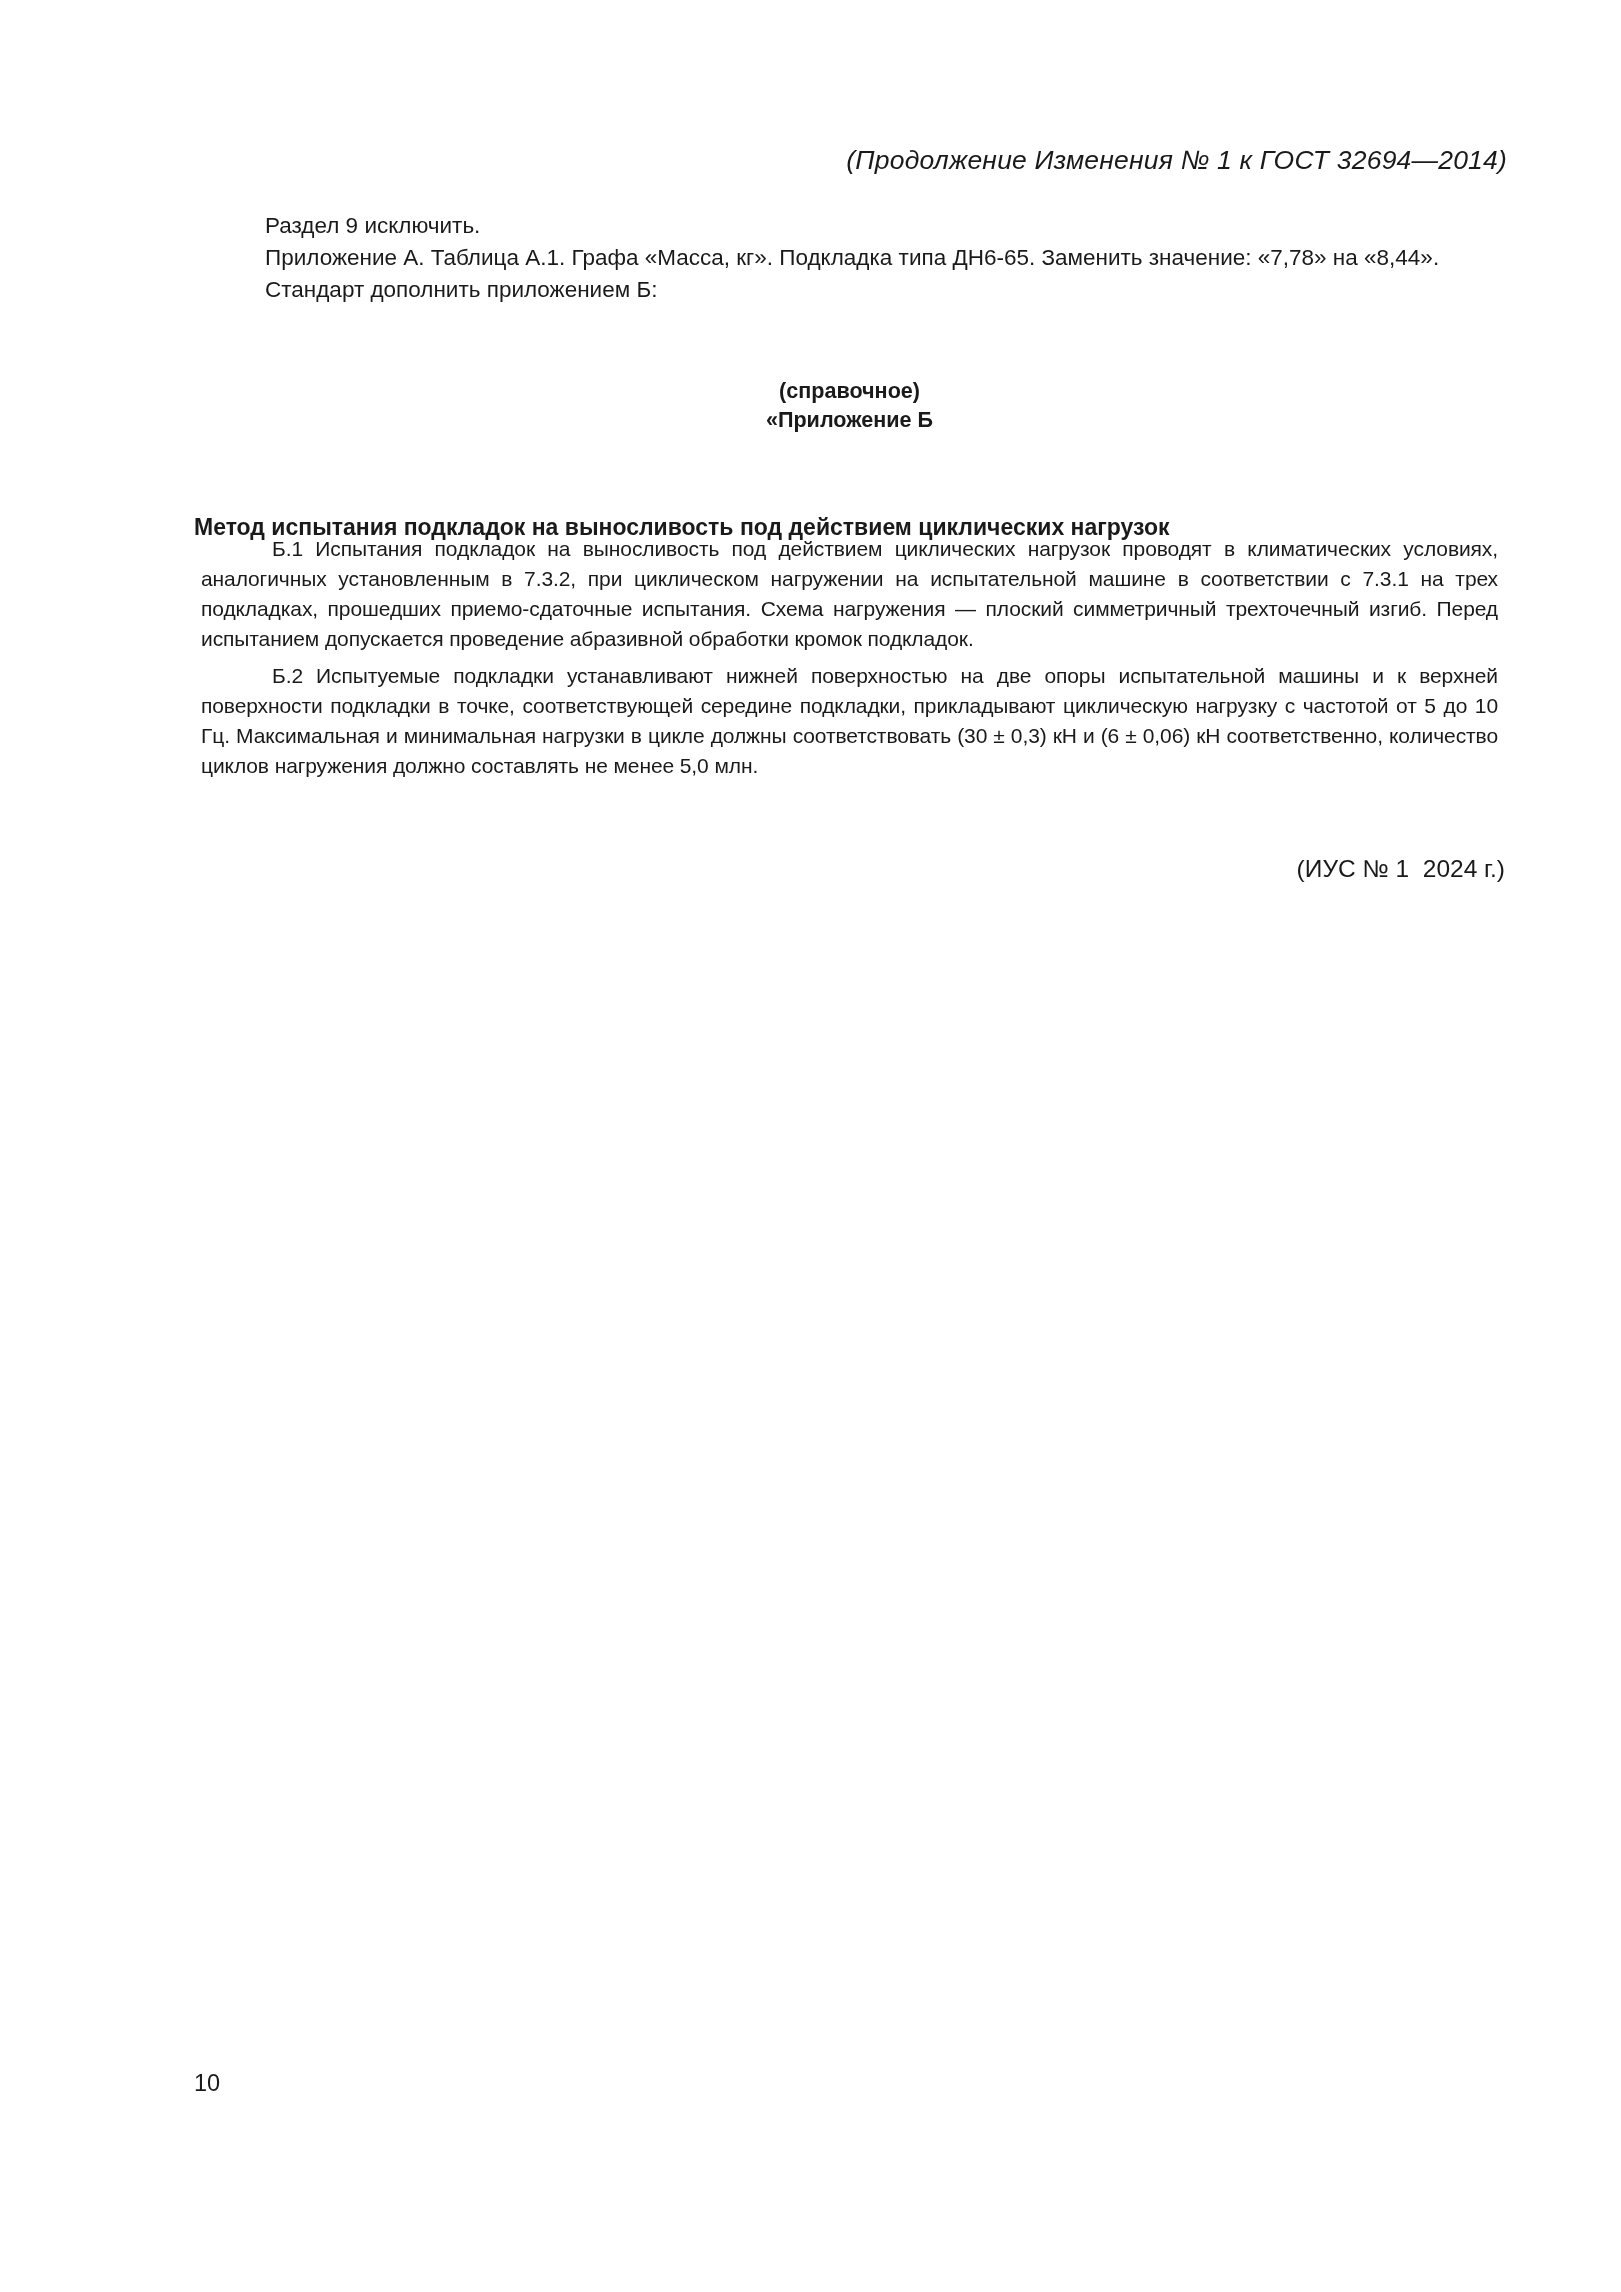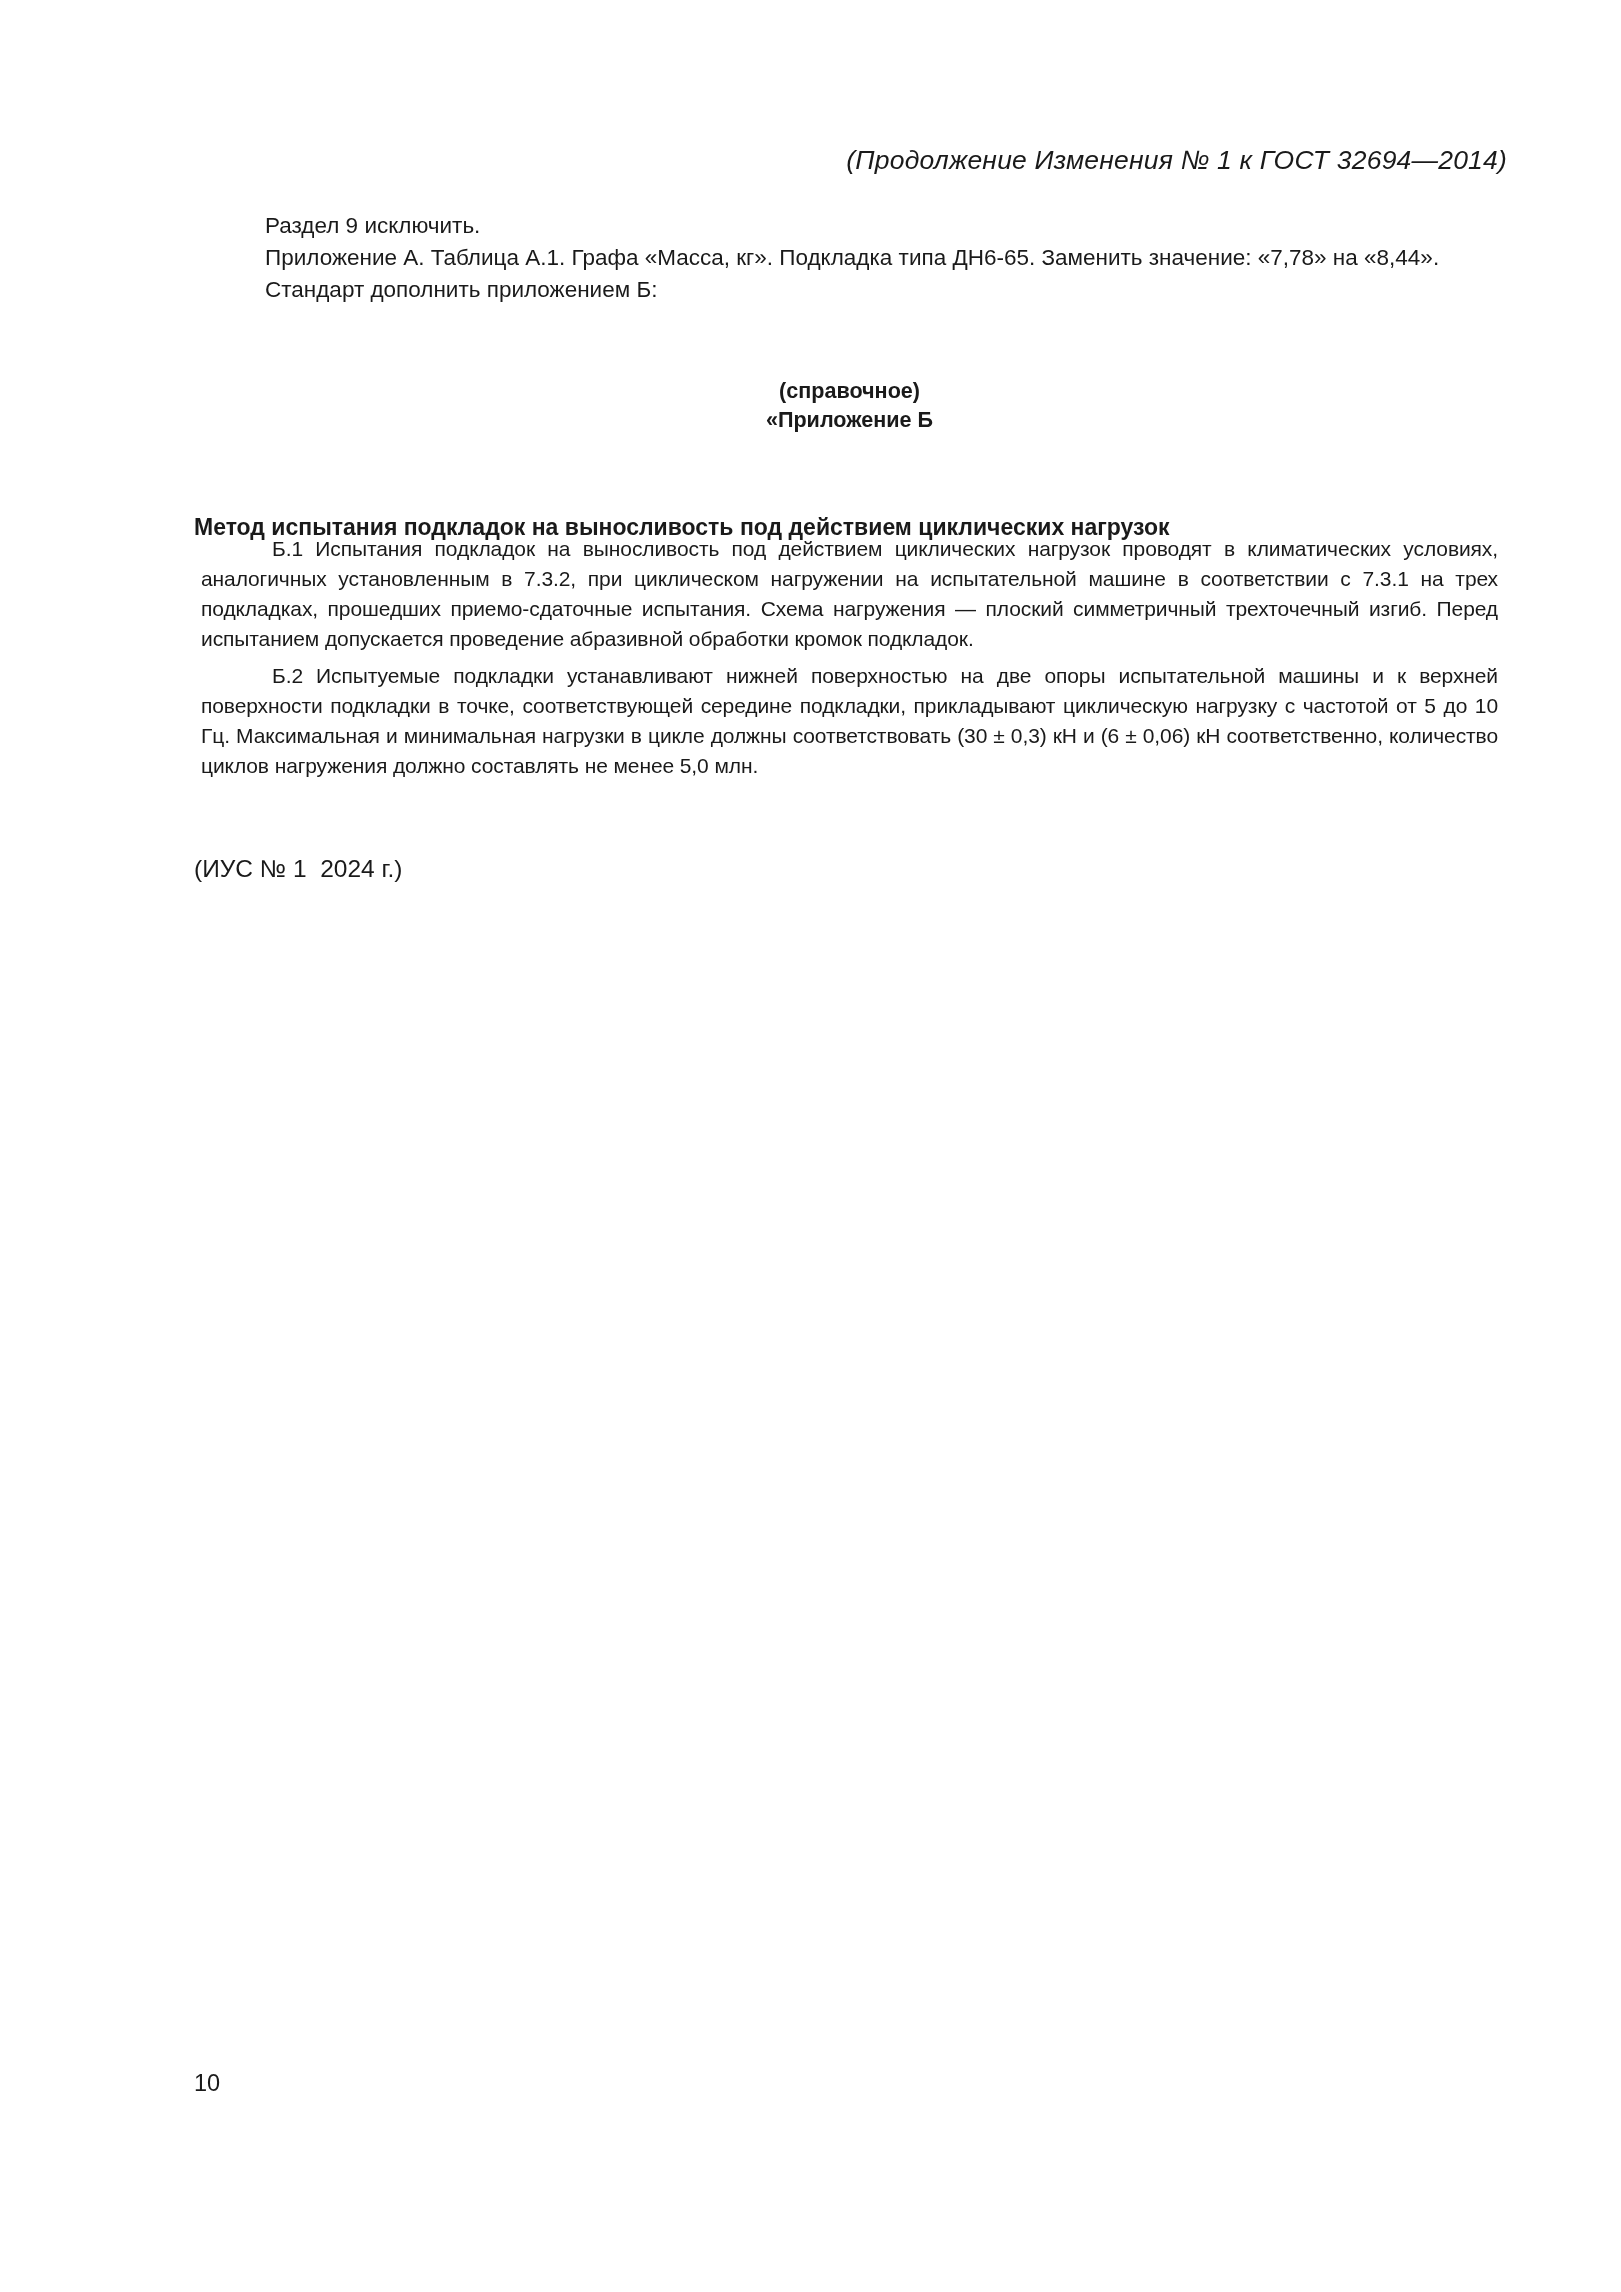--- a/index.html
+++ b/index.html
@@ -59,21 +59,21 @@
     line-height: 30px;
     text-align: justify;
     letter-spacing: -0.1px;
   }
   .body-text p { margin: 7px; text-indent: 71px; }
   .ius {
     position: absolute;
     top: 855px;
     left: 194px;
     width: 1311px;
-    text-align: left;
+    text-align: right;
     font-size: 24.5px;
     white-space: pre;
   }
   .page-number {
     position: absolute;
     top: 2070px;
     left: 194px;
     font-size: 23.5px;
   }
 </style>

